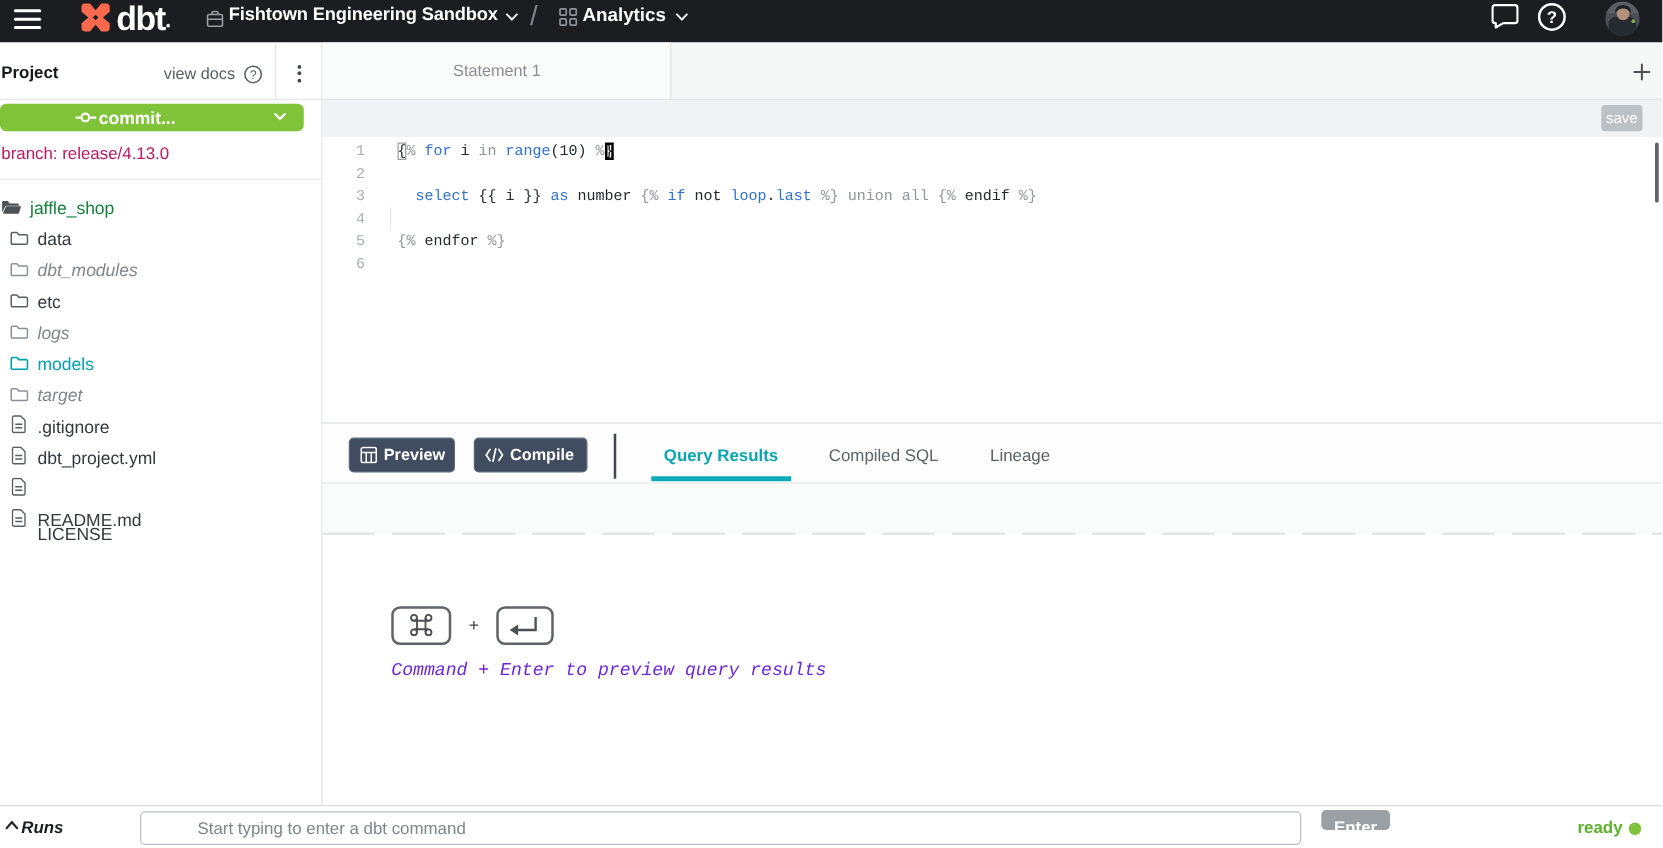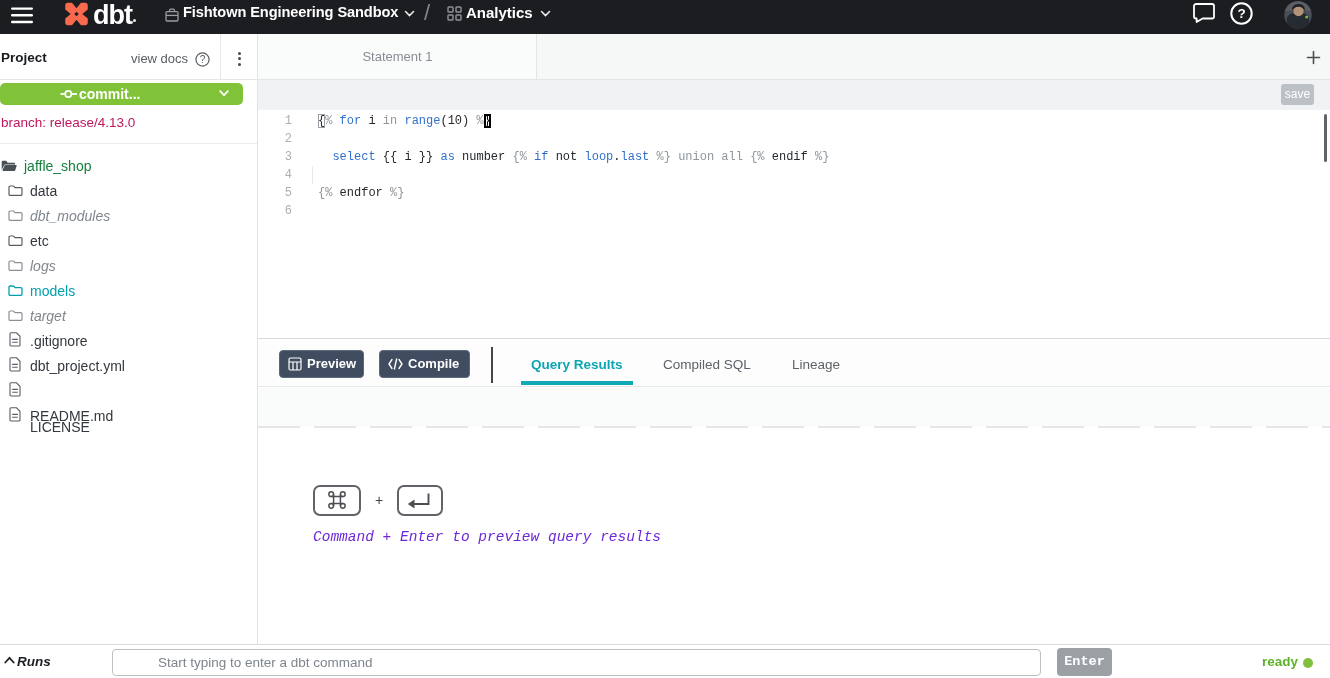--- a/index.html
+++ b/index.html
@@ -255,15 +255,15 @@
 </svg>
 <div class="abs" style="left:313px;top:529px;font-size:14.5px;font-style:italic;color:#6d28d9;font-family:Liberation Mono, monospace;">Command + Enter to preview query results</div>
 
 <div class="abs" style="left:0;top:644px;width:1330px;height:34px;background:#fff;border-top:1px solid #d9dbdd;"></div>
 <svg class="abs" style="left:4px;top:656px;" width="11" height="8" viewBox="0 0 11 8">
     <path d="M1.3 6.5 L5.5 1.8 L9.7 6.5" stroke="#202428" stroke-width="1.8" fill="none" stroke-linecap="round"></path>
   </svg>
 <div class="abs" style="left:17px;top:654px;font-size:13.5px;font-weight:bold;color:#1b1e22;font-style:italic;">Runs</div>
 <div class="abs" style="left:112px;top:649px;width:929px;height:27px;border:1px solid #bcc0c4;border-radius:4px;background:#fff;"></div>
 <div class="abs" style="left:122px;top:655px;font-size:13.5px;color:#7f858c;margin-left:36px;">Start typing to enter a dbt command</div>
-<div class="abs" style="left:1057px;top:648px;width:55px;height:28px;background:#9ba0a5;border-radius:4px;color:#fff;font-size:13.5px;font-weight:bold;text-align:center;line-height:28px;font-family:Liberation Mono, monospace;">Enter</div>
+<div class="abs" style="left:1057px;top:648px;width:55px;height:16px;background:#9ba0a5;border-radius:4px;color:#fff;font-size:13.5px;font-weight:bold;text-align:center;line-height:28px;">Enter</div>
 <div class="abs" style="left:1262px;top:654px;font-size:13.5px;font-weight:bold;color:#5eb12d;">ready</div>
 <div class="abs" style="left:1303px;top:658px;width:10px;height:10px;border-radius:50%;background:#7fc13d;"></div>
 
 </body></html>

